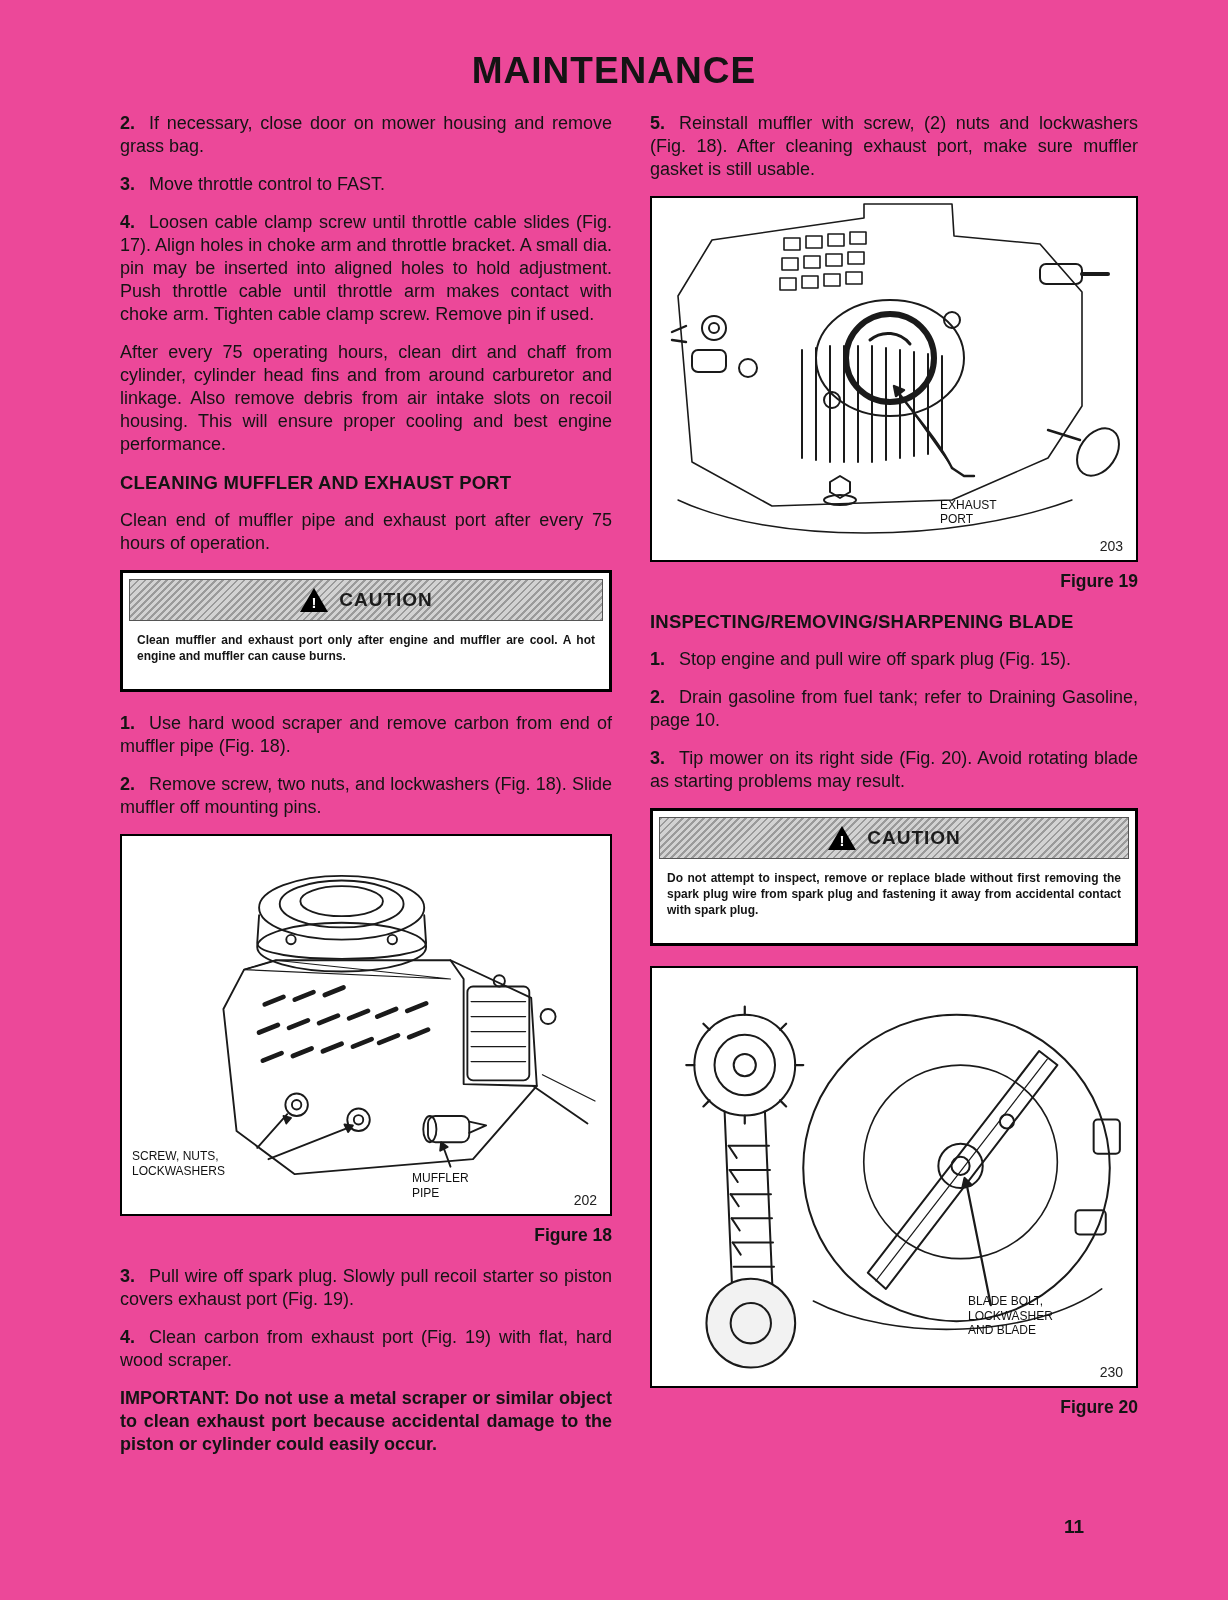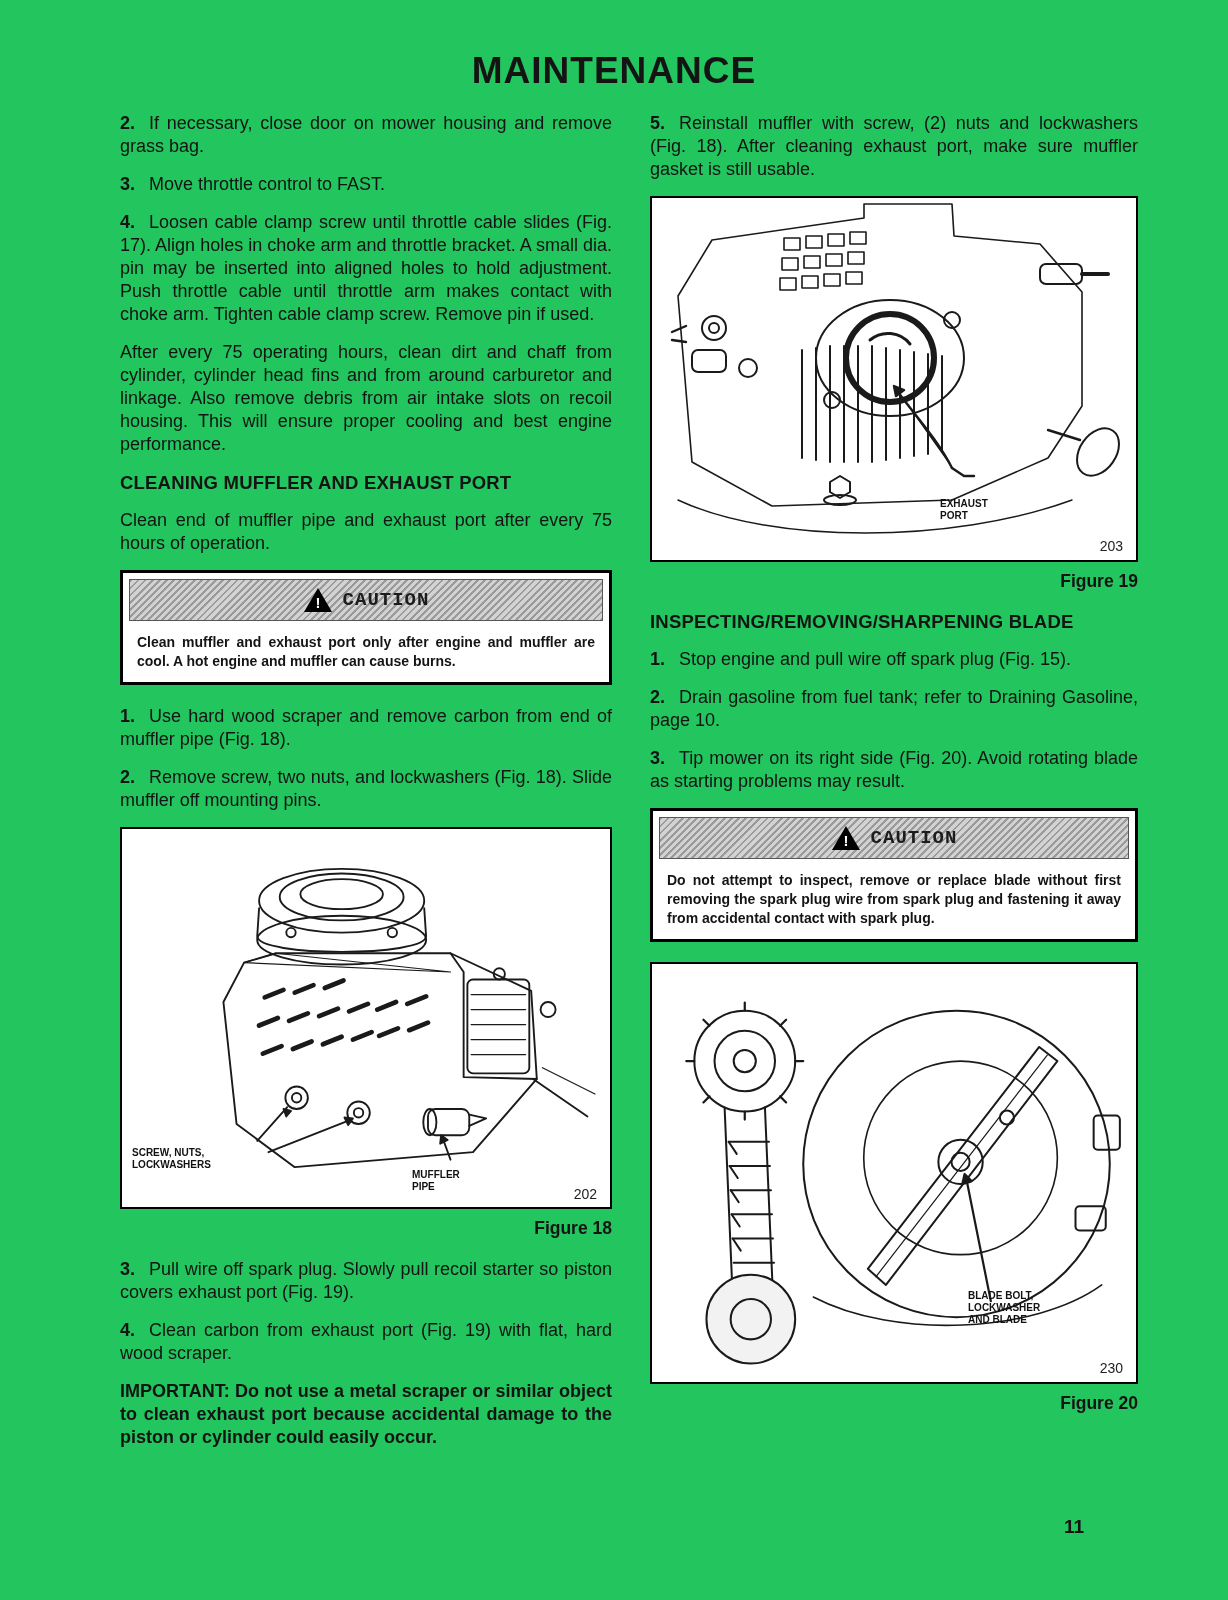--- a/index.html
+++ b/index.html
@@ -1,18 +1,18 @@
 <!DOCTYPE html>
 <html><head>
 <meta charset="utf-8">
 <style>
   html,body { margin:0; padding:0; background:#e8e8e8; }
   .page {
     position:relative; width:1228px; height:1600px; margin:0 auto;
-    background:#22c55e; color:#141414;
+    background:#ec4899; color:#141414;
     font-family:"Liberation Sans", sans-serif;
     overflow:hidden;
   }
   .doc-title {
     position:absolute; top:50px; left:0; width:100%;
     text-align:center; font-size:37px; font-weight:bold; letter-spacing:1px;
   }
   .col { position:absolute; top:112px; font-size:18px; line-height:1.28; }
   .col-left  { left:120px; width:492px; }
   .col-right { left:650px; width:488px; }
@@ -22,30 +22,30 @@
   p.para { margin:0 0 15px 0; text-align:justify; }
   h3.sec-heading { font-size:18.5px; font-weight:bold; margin:8px 0 14px 0; letter-spacing:0.2px; }
 
   .caution-box { border:3px solid #000; margin:4px 0 20px 0; background:#fff; }
   .caution-head {
     margin:6px; height:40px;
     background:repeating-linear-gradient(135deg,#9a9a9a 0 2px,#d2d2d2 2px 5px);
     display:flex; align-items:center; justify-content:center; gap:10px;
     border:1px solid #555;
   }
-  .caution-head .caution-label { font-weight:bold; font-size:19px; color:#1c1c1c; letter-spacing:1px;font-family:Liberation Mono, monospace; }
-  .caution-body { padding:6px 14px 12px 14px; font-weight:bold; font-size:14px; line-height:1.33; text-align:justify; }
+  .caution-head .caution-label { font-weight:bold; font-size:19px; color:#1c1c1c; letter-spacing:1px; }
+  .caution-body { padding:6px 14px 24px 14px; font-weight:bold; font-size:12px; line-height:1.33; text-align:justify; }
 
   .figure-box { position:relative; border:2px solid #000; background:#fff; margin:2px 0 8px 0; }
   .fig-18 { height:378px;padding-left:32px; }
   .fig-19 { height:362px; }
   .fig-20 { height:418px; }
   .figure-box svg { display:block; width:100%; height:100%; }
   .fig-label {
-    position:absolute; font-weight:bold; font-size:10px; line-height:1.2;
+    position:absolute; font-weight:normal; font-size:12px; line-height:1.2;
     white-space:pre-line; color:#111;
   }
   .fig-photo-num { position:absolute; right:13px; bottom:4px; font-size:14px; color:#222; }
   .fig-caption { text-align:right; font-weight:bold; font-size:17.5px; margin:0 0 18px 0; }
   .important { font-weight:bold; }
   .page-number { position:absolute; left:1064px; top:1516px; font-size:19px; font-weight:bold; }
   .warn-svg { display:block; }
 </style>
 </head>
 <body>

